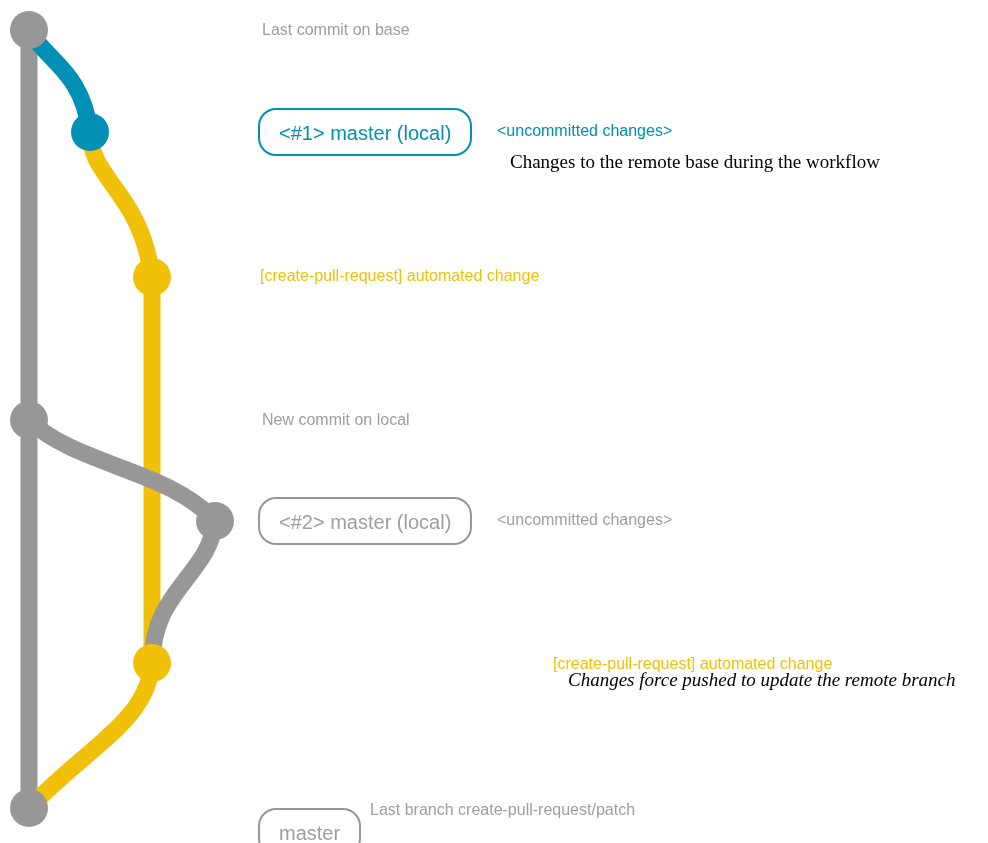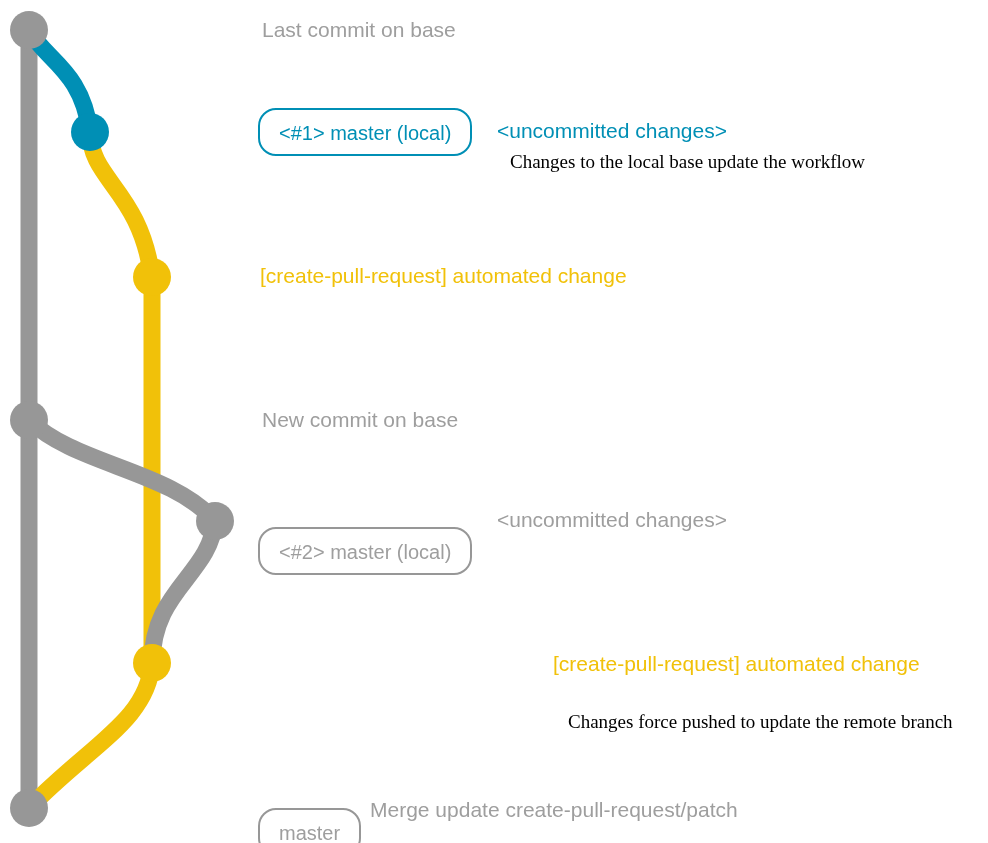--- a/index.html
+++ b/index.html
@@ -12,21 +12,21 @@
     font-family: "Liberation Sans", sans-serif;
   }
   .graph-svg { position: absolute; left: 0; top: 0; }
   .line { fill: none; stroke-width: 17; stroke-linecap: round; }
 
   .lbl {
     position: absolute;
     white-space: nowrap;
     transform: translateY(-50%);
     font-family: "Liberation Sans", sans-serif;
-    font-size: 21px;
+    font-size: 16px;
     line-height: 1.1;
   }
   .lbl-gray   { color: var(--gray-text, #9e9e9e); }
   .lbl-local  { color: var(--local, #008fb5); }
   .lbl-patch  { color: var(--patch, #f1c109); text-align: right; }
 
   .desc {
     position: absolute;
     white-space: nowrap;
     transform: translateY(-50%);
@@ -74,28 +74,28 @@
     <circle cx="29" cy="420" r="19" fill="#979797"></circle>
     <circle cx="215" cy="521" r="19" fill="#979797"></circle>
     <circle cx="152" cy="663" r="19" fill="#f1c109"></circle>
     <circle cx="29" cy="808" r="19" fill="#979797"></circle>
   </svg>
 
   <div class="lbl lbl-gray" style="left:262px; top:30px;">Last commit on base</div>
 
   <div class="pill pill-local" style="left:258px; top:132px;">&lt;#1&gt; master (local)</div>
   <div class="lbl lbl-local" style="left:497px; top:131px;">&lt;uncommitted changes&gt;</div>
-  <div class="desc" style="left:510px; top:162px;">Changes to the local base update the workflow</div>
+  <div class="desc" style="left:510px; top:162px;">Changes to the remote base during the workflow</div>
 
   <div class="lbl lbl-patch" style="left:260px; top:276px;">[create-pull-request] automated change</div>
 
-  <div class="lbl lbl-gray" style="left:262px; top:420px;">New commit on base</div>
+  <div class="lbl lbl-gray" style="left:262px; top:420px;">New commit on local</div>
 
-  <div class="pill pill-base" style="left:258px; top:551px;">&lt;#2&gt; master (local)</div>
+  <div class="pill pill-base" style="left:258px; top:521px;">&lt;#2&gt; master (local)</div>
   <div class="lbl lbl-gray" style="left:497px; top:520px;">&lt;uncommitted changes&gt;</div>
 
   <div class="lbl lbl-patch" style="left:553px; top:664px;">[create-pull-request] automated change</div>
-  <div class="desc" style="left:568px; top:722px;">Changes force pushed to update the remote branch</div>
+  <div class="desc" style="left:568px; top:680px;font-style:italic;">Changes force pushed to update the remote branch</div>
 
   <div class="pill pill-base" style="left:258px; top:832px;">master</div>
-  <div class="lbl lbl-gray" style="left:370px; top:810px;">Merge update create-pull-request/patch</div>
+  <div class="lbl lbl-gray" style="left:370px; top:810px;">Last branch create-pull-request/patch</div>
 
 </div>
 
 </body></html>

